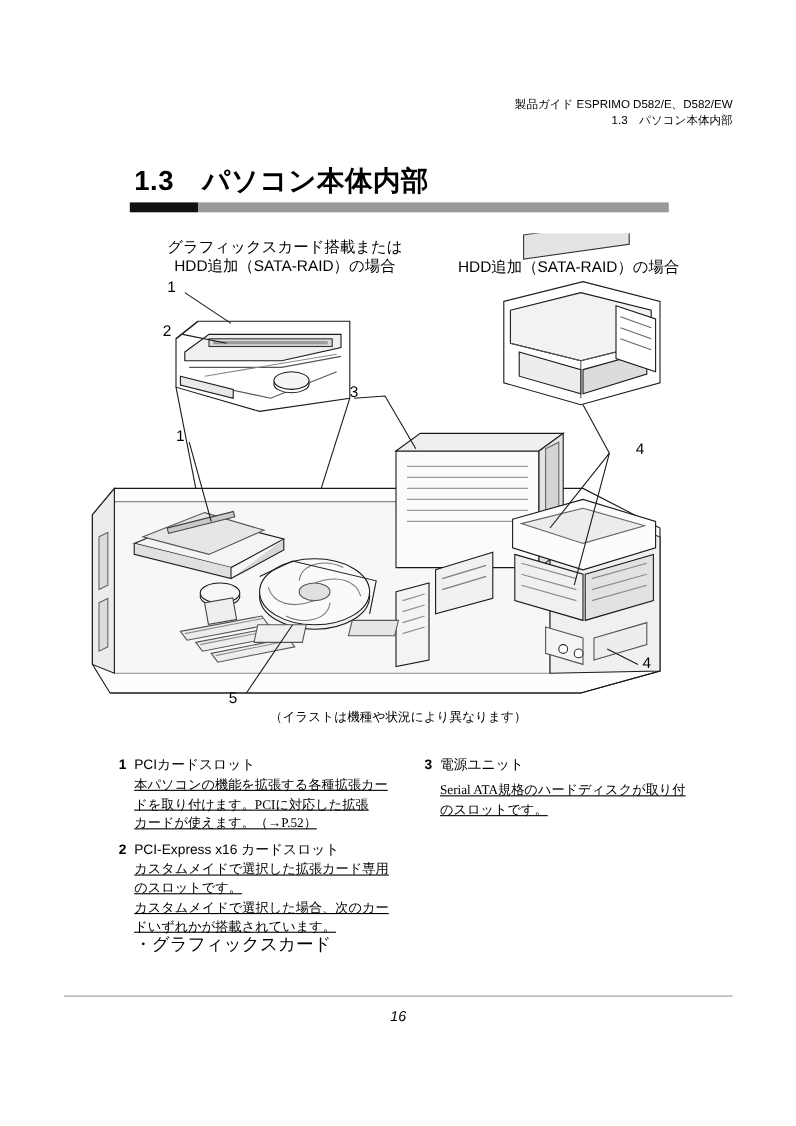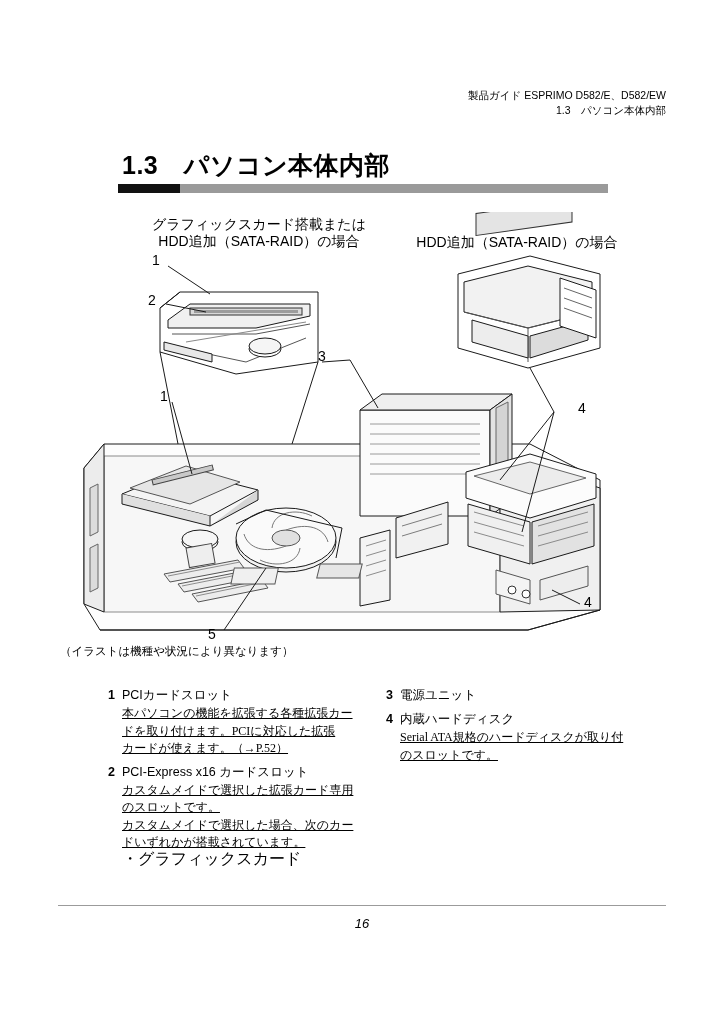--- a/index.html
+++ b/index.html
@@ -71,20 +71,21 @@
     line-height: 17px;
     text-align: center;
     white-space: pre-line;
   }
   .cap-left { left: 84px; top: 4px; width: 230px; }
   .cap-right { left: 332px; top: 22px; width: 250px; }
   .note {
     position: absolute;
     left: 0; top: 432px;
     width: 604px;
+    text-align: center;
     font-family: "Liberation Serif", serif;
     font-size: 11.5px;
   }
   .lbl {
     position: absolute;
     font-family: "Liberation Sans", sans-serif;
     font-size: 14px;
     font-weight: normal;
   }
 
@@ -343,23 +344,20 @@
 
     <div class="legend-col col-right">
 
       <div class="item">
         <div class="item-head">
           <span class="item-num">3</span><span>電源ユニット</span>
         </div>
       </div>
 
       <div class="item">
-        <div class="item-head">
-          <span class="item-num">4</span><span>内蔵ハードディスク</span>
-        </div>
         <div class="item-body">Serial ATA規格のハードディスクが取り付
 のスロットです。</div>
       </div>
 
 
     </div>
   </div>
 
   <div class="footer-rule"></div>
   <div class="page-num">16</div>

